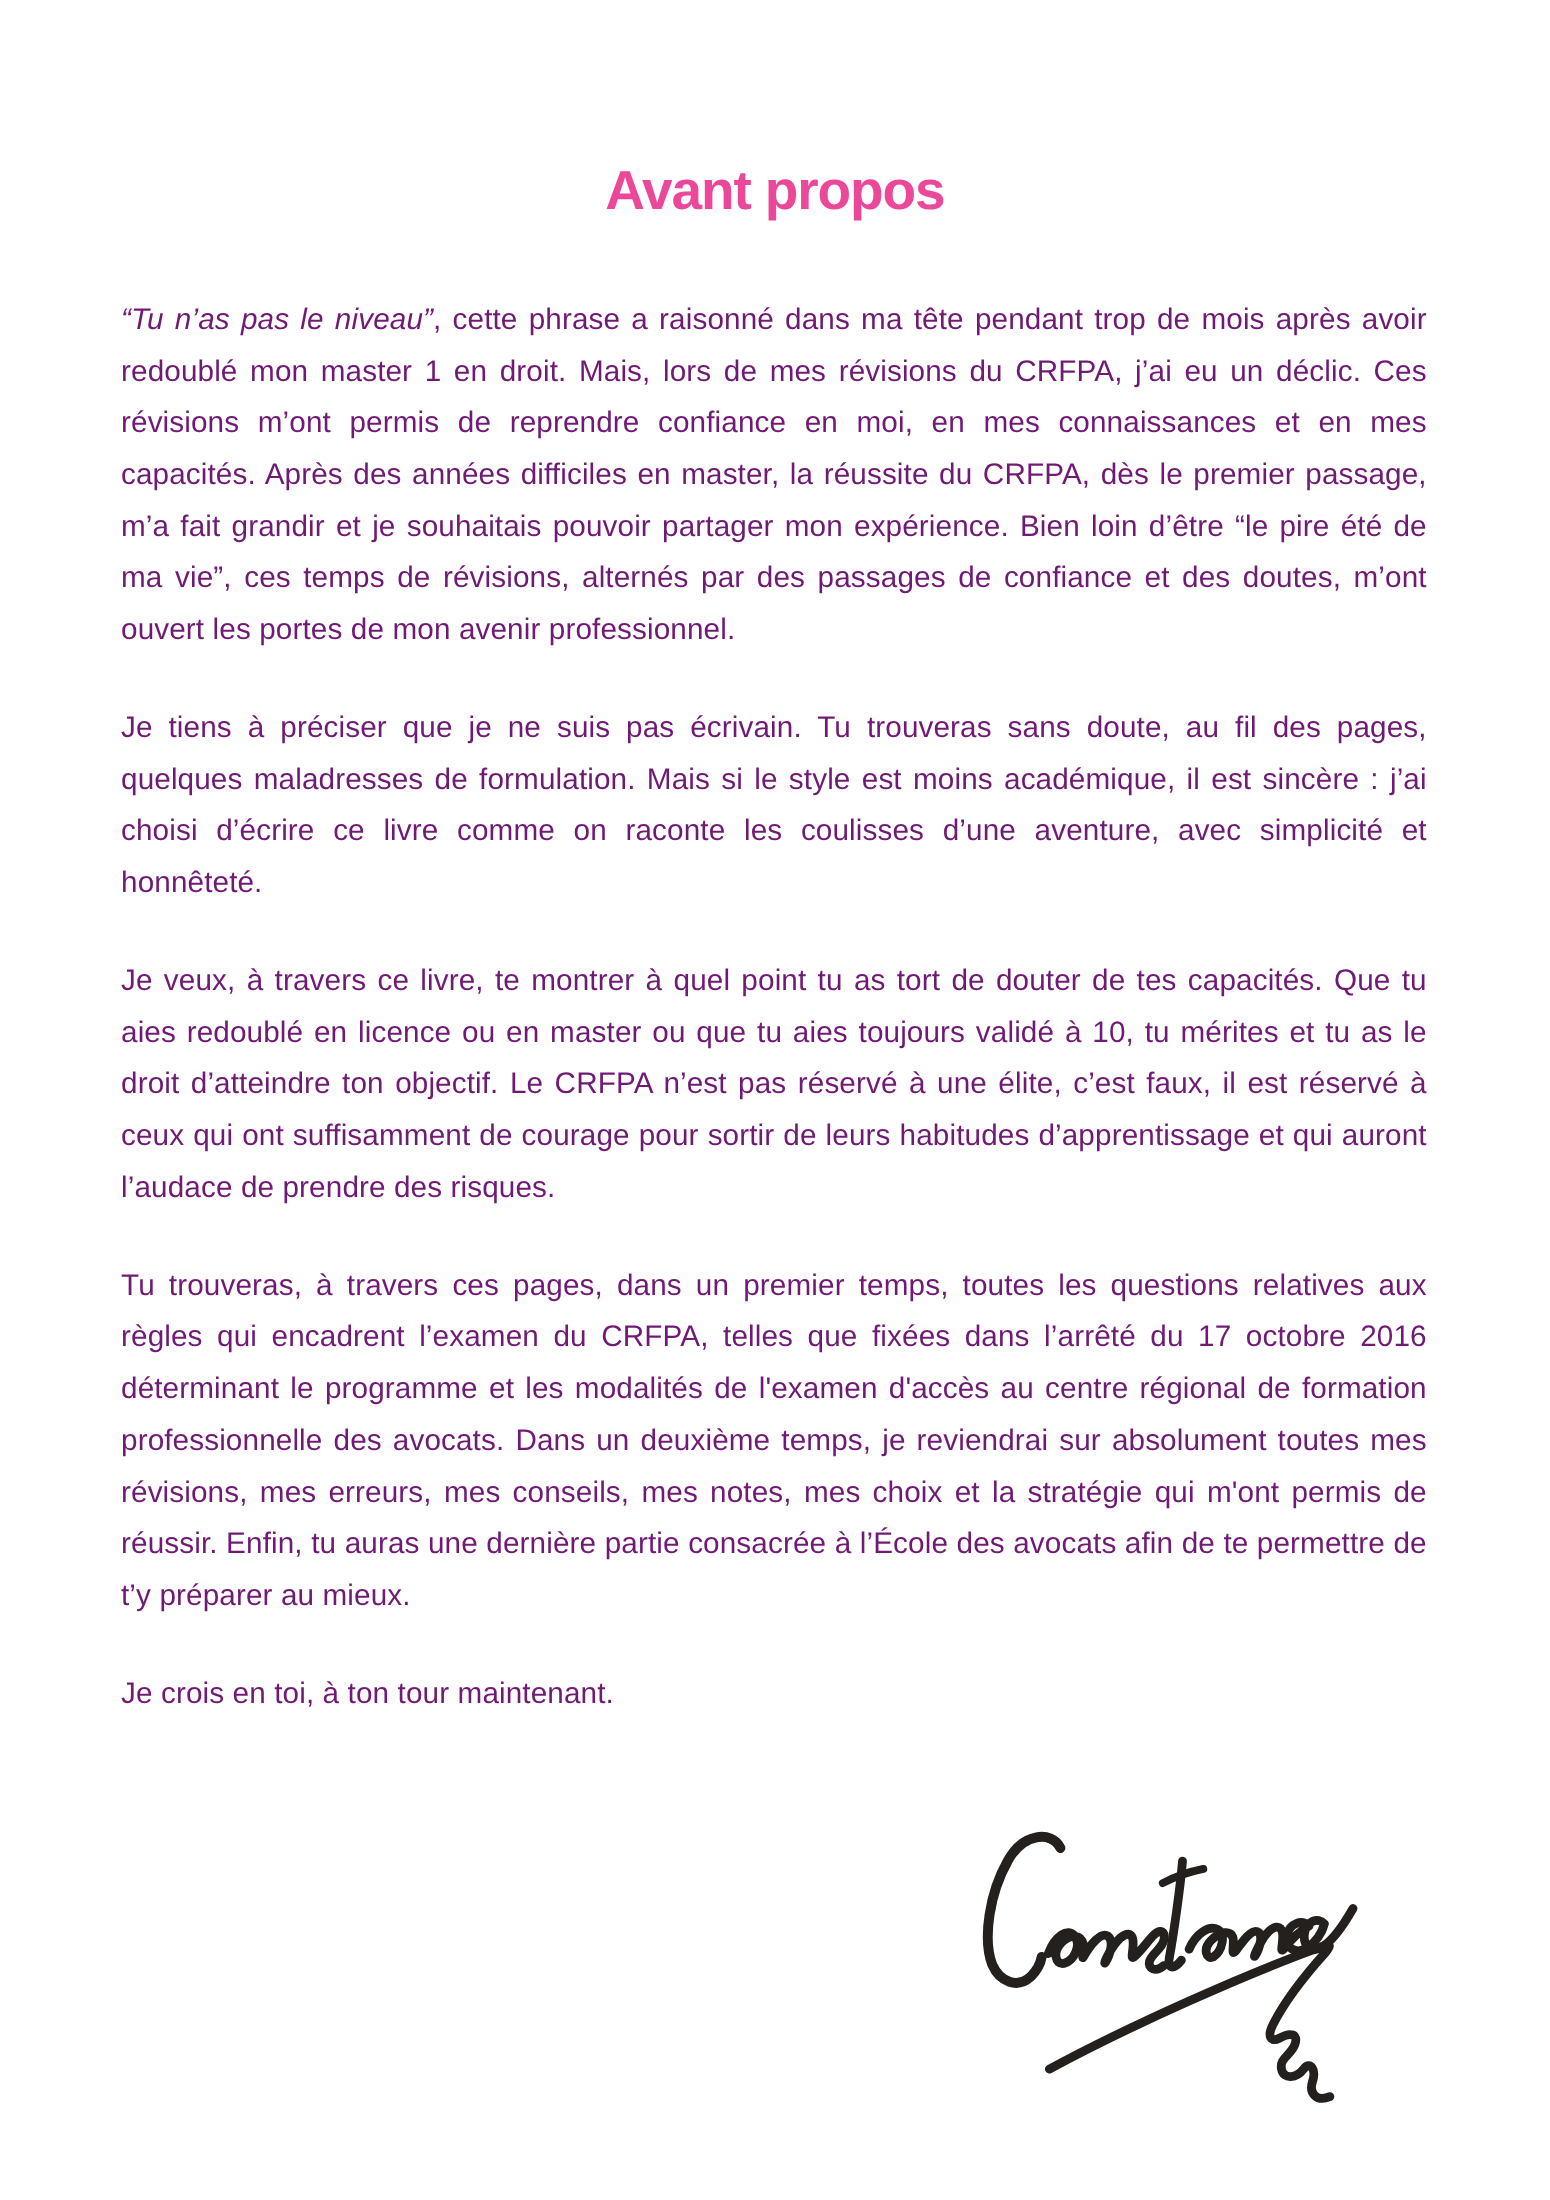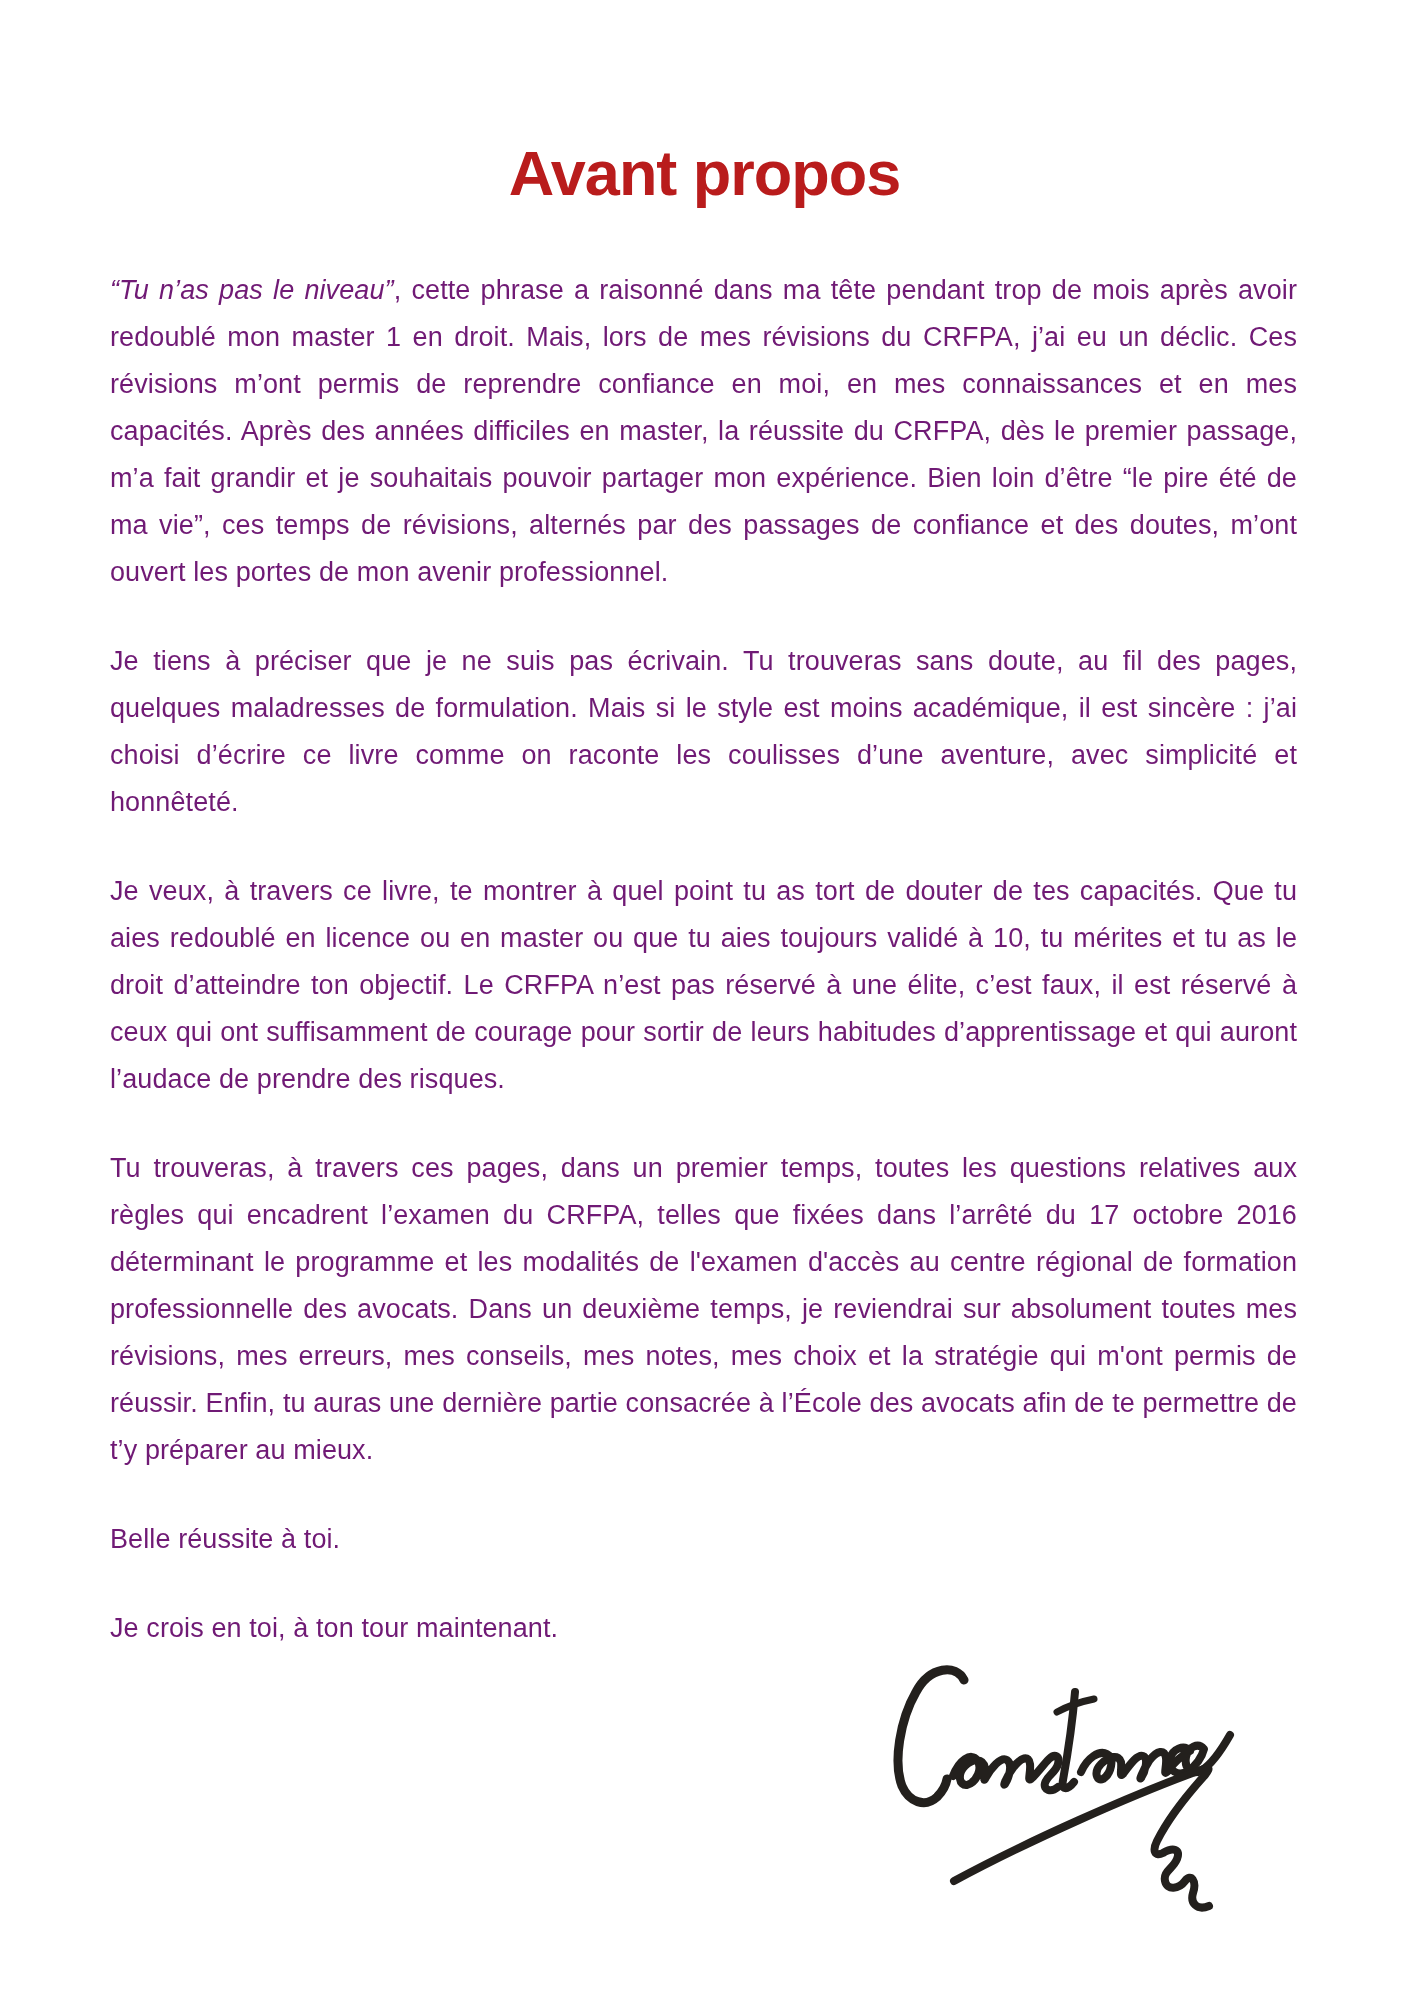--- a/index.html
+++ b/index.html
@@ -7,24 +7,24 @@
     position: relative;
     width: 1409px;
     height: 2000px;
     background: #ffffff;
     overflow: hidden;
     font-family: "Liberation Sans", "DejaVu Sans", sans-serif;
   }
   .page-title {
     margin: 135px 0 0 0;
     text-align: center;
-    font-size: 63px;
+    font-size: 50px;
     font-weight: 700;
     line-height: 76px;
-    color: #b91c1c;
+    color: #ec4899;
     letter-spacing: -1px;
   }
   .body-text {
     position: absolute;
     left: 110px;
     right: 112px;
     top: 267px;
   }
   .body-text p {
     margin: 0 0 42px 0;
@@ -58,21 +58,20 @@
 
     <p><em>“Tu n’as pas le niveau”</em><span>, cette phrase a raisonné dans ma tête pendant trop de mois après avoir redoublé mon master 1 en droit. Mais, lors de mes révisions du CRFPA, j’ai eu un déclic. Ces révisions m’ont permis de reprendre confiance en moi, en mes connaissances et en mes capacités. Après des années difficiles en master, la réussite du CRFPA, dès le premier passage, m’a fait grandir et je souhaitais pouvoir partager mon expérience. Bien loin d’être “le pire été de ma vie”, ces temps de révisions, alternés par des passages de confiance et des doutes, m’ont ouvert les portes de mon avenir professionnel.</span></p>
 
     <p>Je tiens à préciser que je ne suis pas écrivain. Tu trouveras sans doute, au fil des pages, quelques maladresses de formulation. Mais si le style est moins académique, il est sincère : j’ai choisi d’écrire ce livre comme on raconte les coulisses d’une aventure, avec simplicité et honnêteté.</p>
 
     <p>Je veux, à travers ce livre, te montrer à quel point tu as tort de douter de tes capacités. Que tu aies redoublé en licence ou en master ou que tu aies toujours validé à 10, tu mérites et tu as le droit d’atteindre ton objectif. Le CRFPA n’est pas réservé à une élite, c’est faux, il est réservé à ceux qui ont suffisamment de courage pour sortir de leurs habitudes d’apprentissage et qui auront l’audace de prendre des risques.</p>
 
     <p>Tu trouveras, à travers ces pages, dans un premier temps, toutes les questions relatives aux règles qui encadrent l’examen du CRFPA, telles que fixées dans l’arrêté du 17 octobre 2016 déterminant le programme et les modalités de l'examen d'accès au centre régional de formation professionnelle des avocats. Dans un deuxième temps, je reviendrai sur absolument toutes mes révisions, mes erreurs, mes conseils, mes notes, mes choix et la stratégie qui m'ont permis de réussir. Enfin, tu auras une dernière partie consacrée à l’École des avocats afin de te permettre de t’y préparer au mieux.</p>
 
 
-    <p class="closing">Belle réussite à toi.</p>
 
     <p class="closing">Je crois en toi, à ton tour maintenant.</p>
 
   </div>
 
   <div class="signature" aria-label="Constance">
     <svg viewBox="0 0 400 275" aria-hidden="true">
       <g fill="none" stroke="#23201d" stroke-linecap="round" stroke-linejoin="round">
 
         <path stroke-width="9" d="M86,32 C78,16 52,18 38,44 C22,72 15,114 24,138 C31,154 47,160 59,149 C65,143 68,137 69,131"></path>

